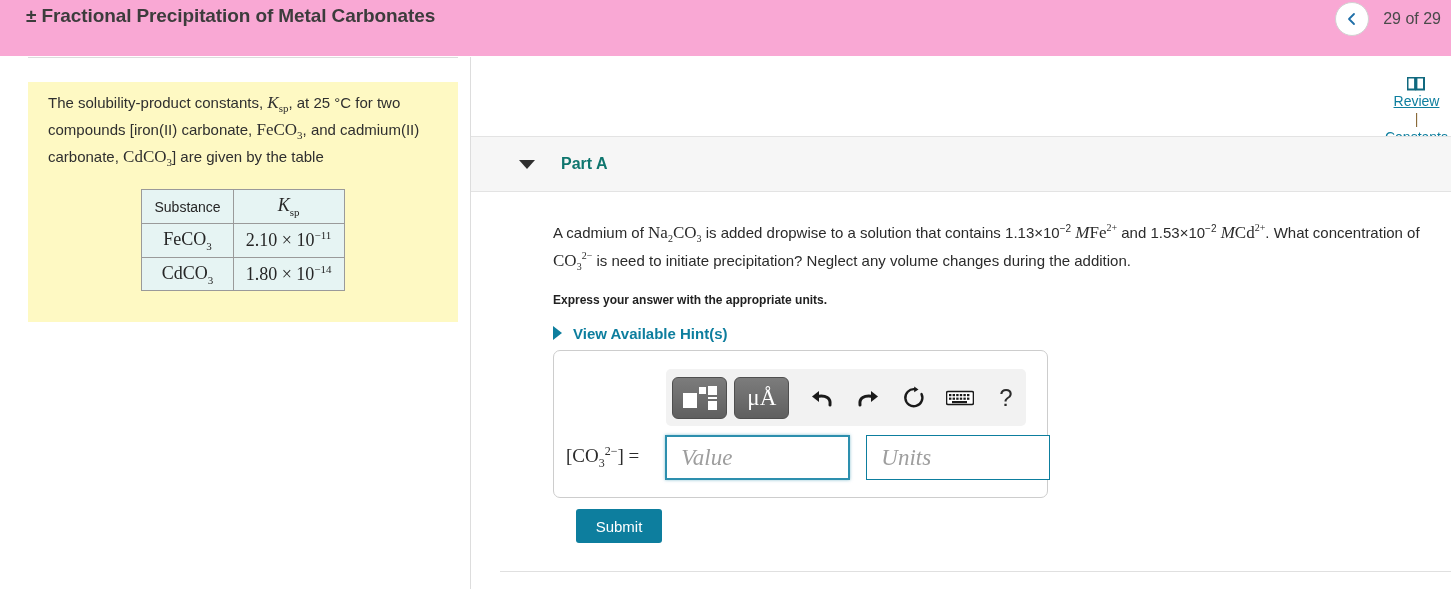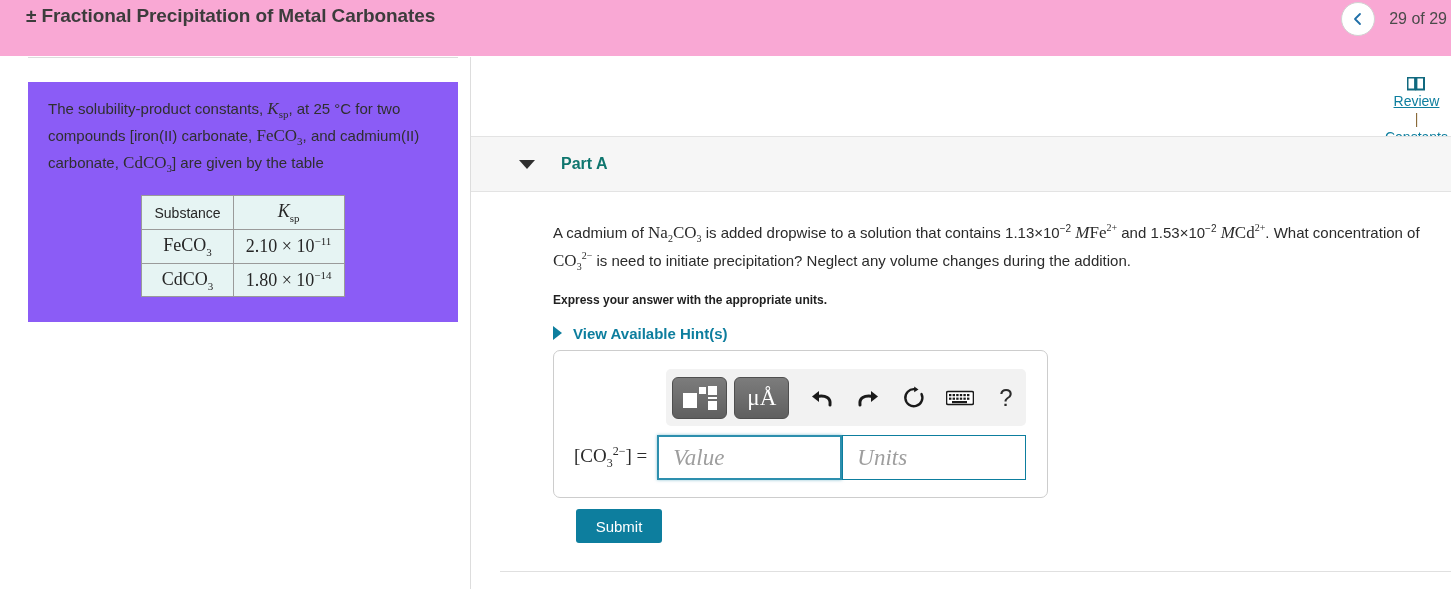--- a/index.html
+++ b/index.html
@@ -29,39 +29,39 @@
   }
   .circle-btn {
     width: 34px; height: 34px; border-radius: 50%;
     border: 1px solid #d2d2d2; background: #fff;
     display: flex; align-items: center; justify-content: center;
     cursor: pointer;
   }
   .circle-btn svg { display: block; }
   .page-count {
     font-size: 16px; color: #4a4a4a; white-space: nowrap;
-    padding-right: 4px;
+    padding-right: 10px;
   }
 
   
   .hr-top {
     position: absolute; left: 28px; top: 57px; width: 430px; height: 1px;
     background: #dcdcdc;
   }
   .vdivider {
     position: absolute; left: 470px; top: 57px; width: 1px; height: 532px;
     background: #dddddd;
   }
 
   
   .problem-panel {
     position: absolute; left: 28px; top: 82px;
     width: 430px; min-height: 240px;
-    background: #8b5cf6;
-    padding: 14px 20px 22px 20px;
+    background: #fef9c3;
+    padding: 8px 20px 22px 20px;
   }
   .problem-text {
     font-size: 15px; line-height: 1.52; color: #2f2f2f;
   }
   .mathserif {
     font-family: "Liberation Serif", serif;
     font-size: 17px;
   }
   .mathserif sub { font-size: 11px; }
   .ksp-i {
@@ -179,22 +179,22 @@
   }
   .tb-help {
     font-size: 24px; color: #2b2b2b; line-height: 1;
   }
   .mu-a {
     color: #ffffff; font-family: "Liberation Serif", serif;
     font-size: 23px; line-height: 1;
   }
 
   .answer-row {
-    position: absolute; left: 20px; top: 84px;
-    display: flex; align-items: center;
+    position: absolute; left: 12px; top: 84px;
+    display: flex; align-items: center; gap: 16px;
   }
   .answer-label {
     font-family: "Liberation Serif", serif;
     font-size: 19px; color: #2b2b2b;
     margin-right: 10px; white-space: nowrap;
   }
   .answer-label sub { font-size: 12px; }
   .answer-label sup { font-size: 12px; }
   .field {
     height: 45px;

